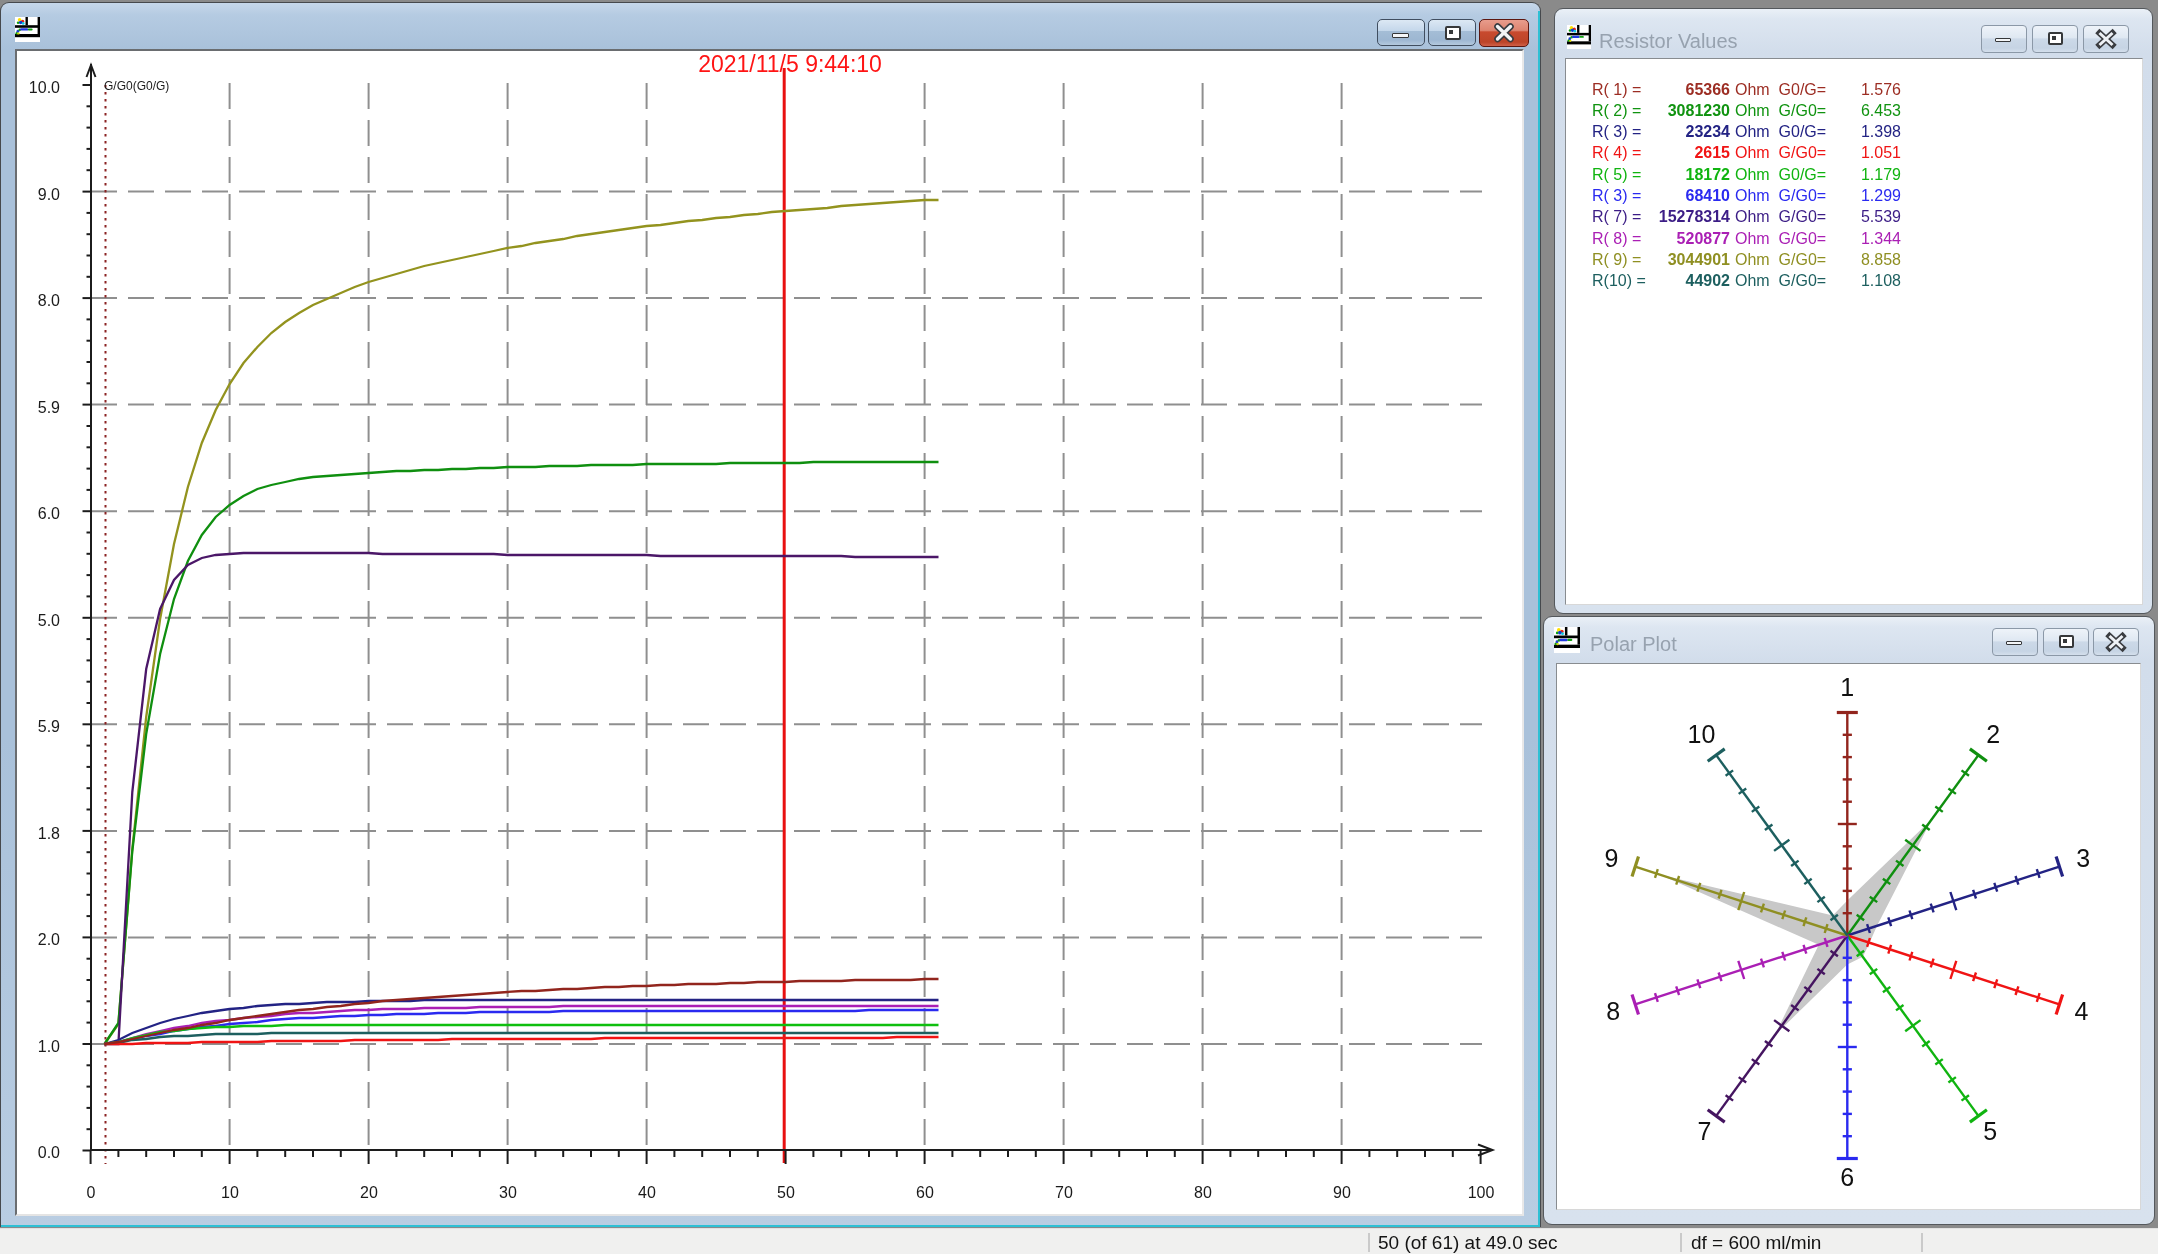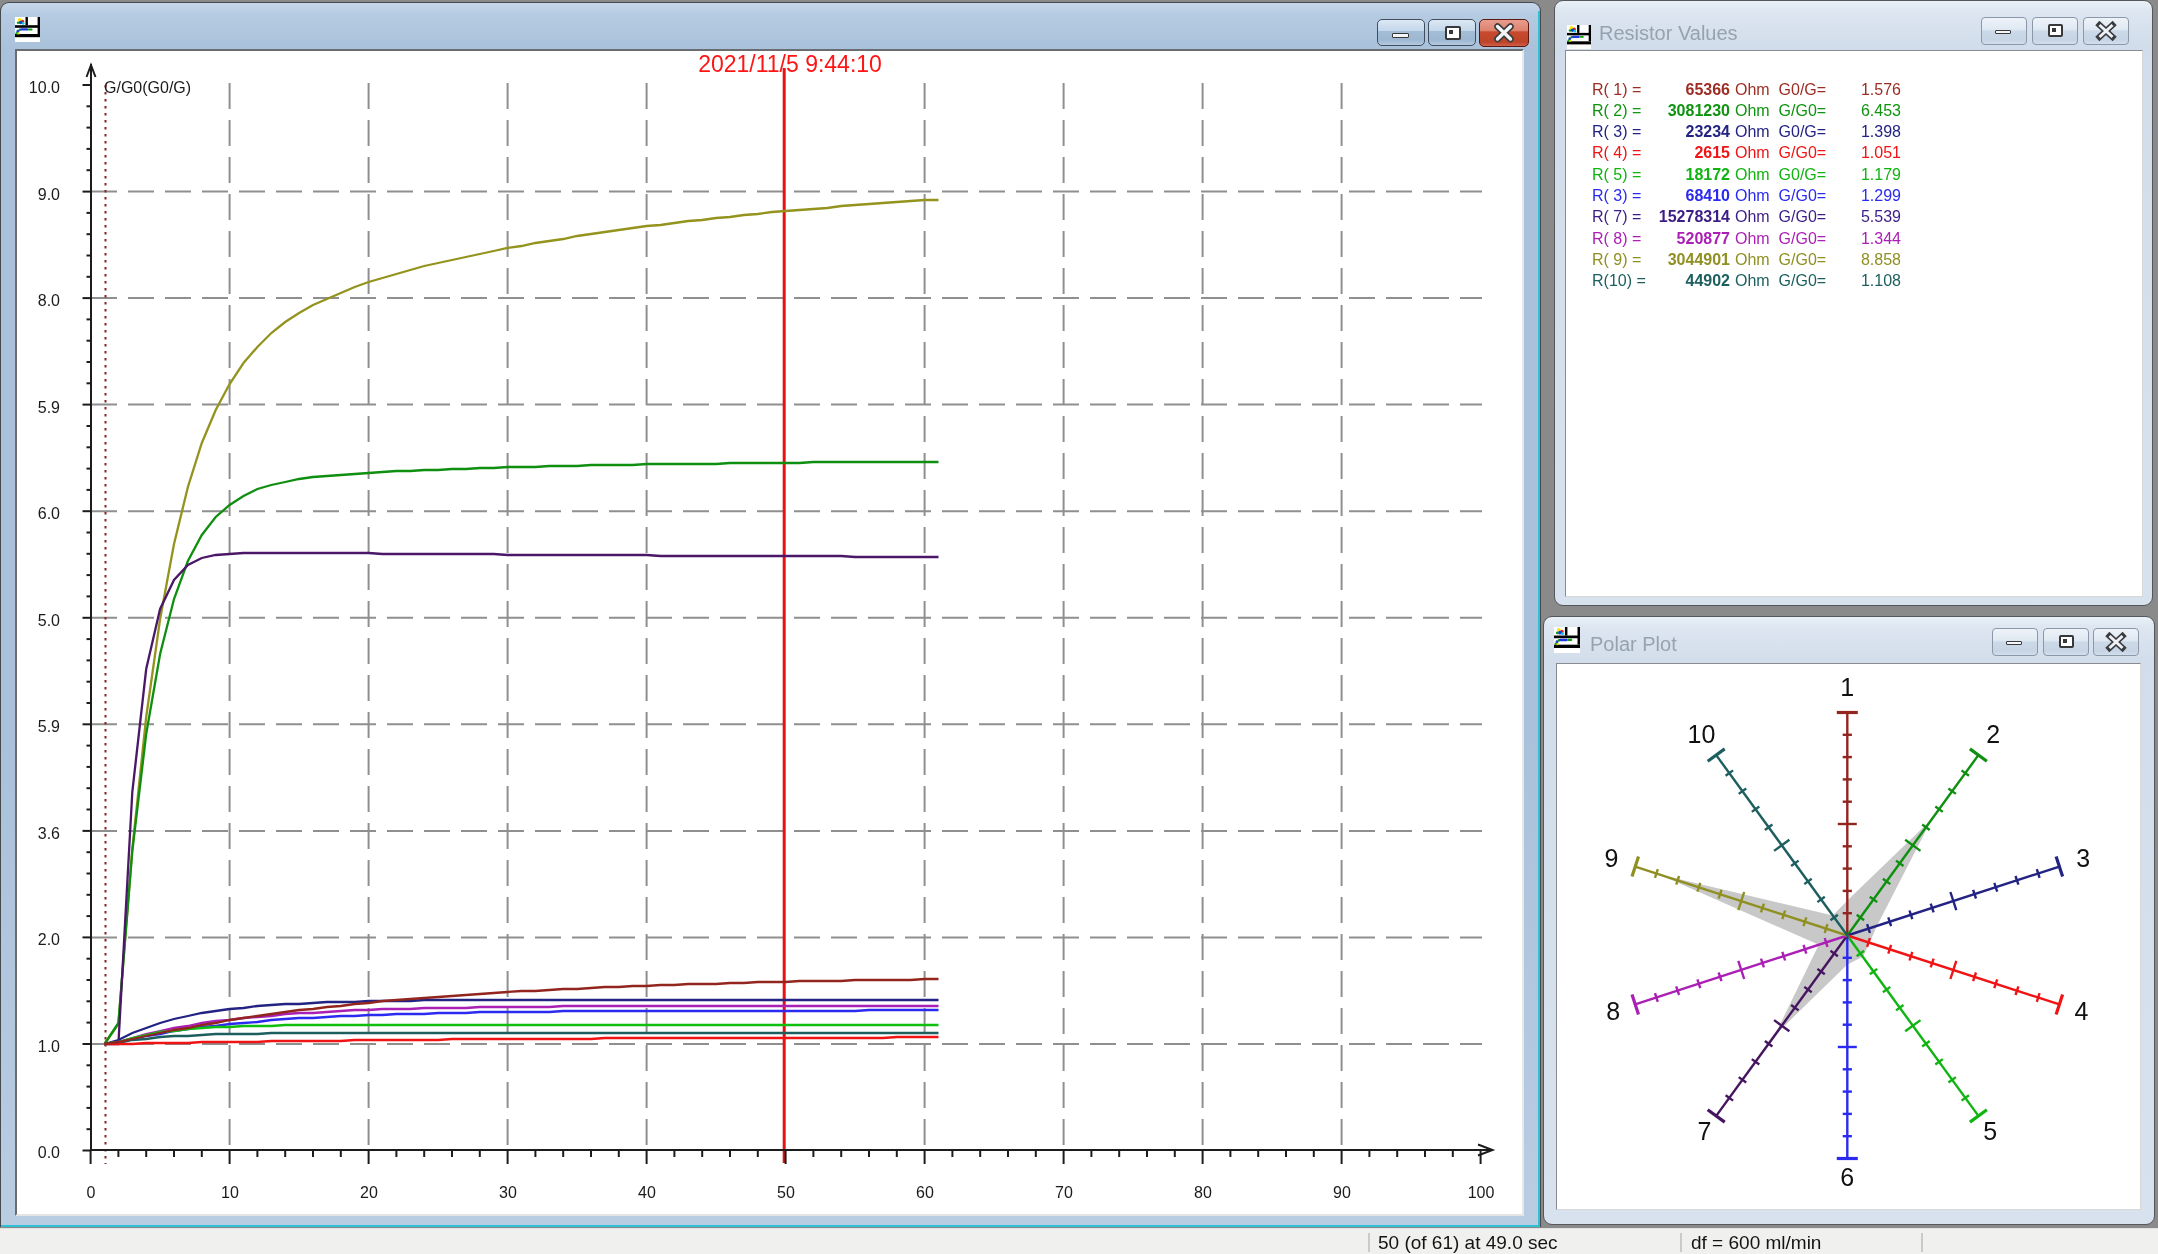--- a/index.html
+++ b/index.html
@@ -15,21 +15,21 @@
 #mclient { position:absolute; left:14px; top:46px; width:1509px; height:1167px; background:#fff;
   border-top:2.5px solid #6a6d70; border-left:2px solid #6a6d70; border-right:2px solid #e8e8e8; border-bottom:2px solid #e4e4e4; }
 .abtn { position:absolute; width:48px; height:27px; border:1px solid #404e60; border-radius:5px;
   background:linear-gradient(#dce8f4 0%, #c3d6ea 45%, #a4bdd6 46%, #9db7d2 80%, #b4c9de 100%); }
 #aclose { position:absolute; left:1478px; top:16px; width:50px; height:28px; border:1px solid #5c1710; border-radius:5px;
   background:linear-gradient(#e89c8c 0%, #dd8470 40%, #c84a2e 46%, #bc4428 85%, #d06048 100%); }
 
 
 .ylab { position:absolute; left:0px; width:60px; text-align:right; font-size:16px; color:#1b1b1b; height:20px; }
 .xlab { position:absolute; top:1184px; width:60px; text-align:center; font-size:16px; color:#1b1b1b; }
-#glab { position:absolute; left:104px; top:79px; font-size:16px; color:#1b1b1b; }
+#glab { position:absolute; left:104px; top:79px; font-size:12px; color:#1b1b1b; }
 #datelab { position:absolute; left:660px; top:51px; width:260px; text-align:center; font-size:23px; color:#ff1414; }
 
 
 .iwin { position:absolute; border:1px solid #54585c; border-radius:9px;
   background:linear-gradient(#eaf0f7 0px, #dde6f1 10px, #d2ddeb 44px, #d8e2ee 100%); }
 .ititle { position:absolute; font-size:20px; color:#97a2af; }
 .iclient { position:absolute; background:#fff; border:1px solid #888c90; border-right-color:#d8d8d8; border-bottom-color:#d8d8d8; }
 .ibtn { position:absolute; width:46px; height:28px; border:1px solid #8b98a7; border-radius:4px;
   background:linear-gradient(#eef3f9 0%, #dfe8f2 45%, #ccd9e8 50%, #c6d4e4 85%, #d4dfec 100%); }
 
@@ -218,21 +218,21 @@
 <line x1="1341.6" y1="1150" x2="1341.6" y2="1164" stroke="#1c1c1c" stroke-width="2"></line>
 <line x1="1369.4" y1="1150" x2="1369.4" y2="1157" stroke="#1c1c1c" stroke-width="2"></line>
 <line x1="1397.2" y1="1150" x2="1397.2" y2="1157" stroke="#1c1c1c" stroke-width="2"></line>
 <line x1="1425.0" y1="1150" x2="1425.0" y2="1157" stroke="#1c1c1c" stroke-width="2"></line>
 <line x1="1452.8" y1="1150" x2="1452.8" y2="1157" stroke="#1c1c1c" stroke-width="2"></line>
 <line x1="1480.6" y1="1150" x2="1480.6" y2="1164" stroke="#1c1c1c" stroke-width="2"></line>
 </svg>
 <div class="ylab" style="top:1144px">0.0</div>
 <div class="ylab" style="top:1038px">1.0</div>
 <div class="ylab" style="top:931px">2.0</div>
-<div class="ylab" style="top:825px">3.6</div>
+<div class="ylab" style="top:825px">1.8</div>
 <div class="ylab" style="top:718px">5.9</div>
 <div class="ylab" style="top:612px">5.0</div>
 <div class="ylab" style="top:505px">6.0</div>
 <div class="ylab" style="top:399px">5.9</div>
 <div class="ylab" style="top:292px">8.0</div>
 <div class="ylab" style="top:186px">9.0</div>
 <div class="ylab" style="top:79px">10.0</div>
 <div class="xlab" style="left:61px">0</div>
 <div class="xlab" style="left:200px">10</div>
 <div class="xlab" style="left:339px">20</div>
@@ -240,21 +240,21 @@
 <div class="xlab" style="left:617px">40</div>
 <div class="xlab" style="left:756px">50</div>
 <div class="xlab" style="left:895px">60</div>
 <div class="xlab" style="left:1034px">70</div>
 <div class="xlab" style="left:1173px">80</div>
 <div class="xlab" style="left:1312px">90</div>
 <div class="xlab" style="left:1451px">100</div>
 <div id="glab">G/G0(G0/G)</div>
 <div id="datelab">2021/11/5 9:44:10</div>
 
-<div class="iwin" id="rwin" style="left:1554px;top:0;width:599px;height:606px">
+<div class="iwin" id="rwin" style="left:1554px;top:8px;width:599px;height:606px">
   <div class="ititle" style="left:44px;top:21px">Resistor Values</div>
   <div class="ibtn" style="left:426px;top:16px">
       <div style="position:absolute;left:13px;top:12px;width:16px;height:4px;background:#f4f6f8;border:1px solid #36383a;border-radius:1px"></div>
     </div>
   <div class="ibtn" style="left:477px;top:16px">
       <div style="position:absolute;left:15px;top:6px;width:15px;height:13px;background:#fff;border:2.5px solid #36383a;border-radius:2px">
         <div style="position:absolute;left:2px;top:1.5px;width:3px;height:1.5px;background:#fff;border:2px solid #36383a"></div>
       </div>
     </div>
   <div class="ibtn" style="left:528px;top:16px">

